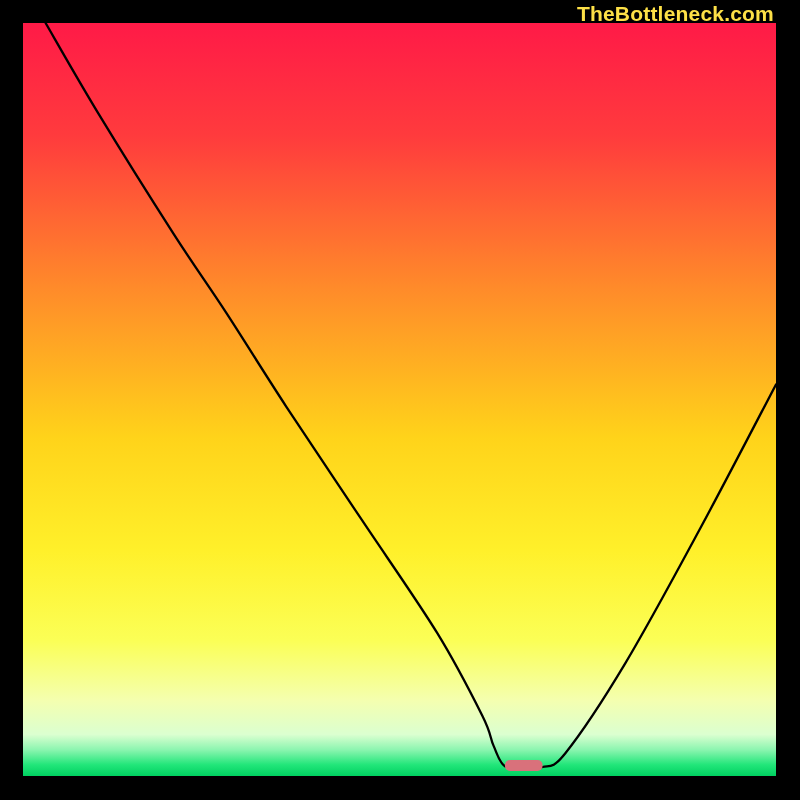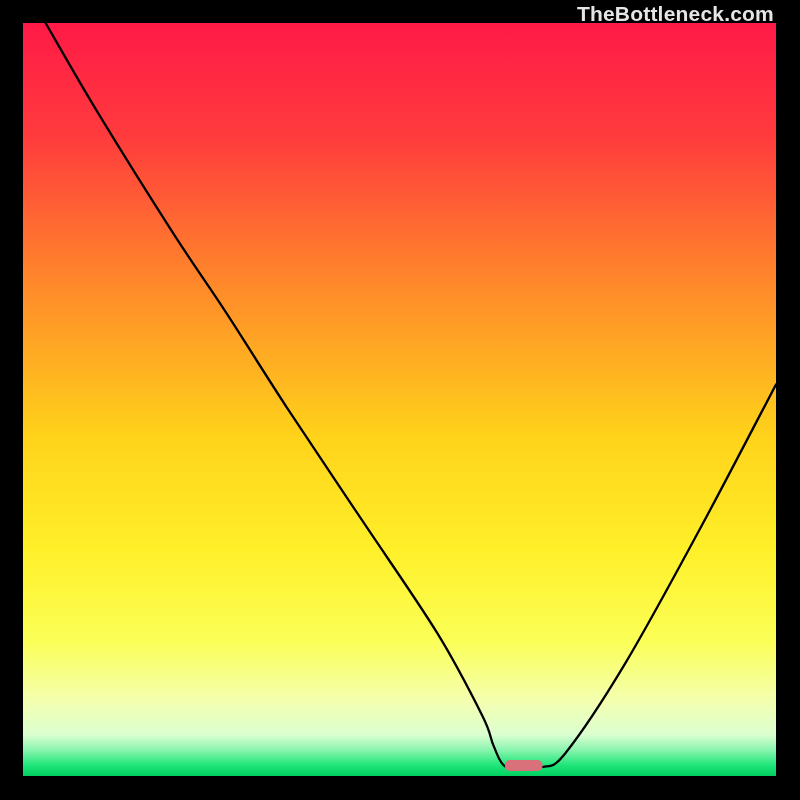--- a/index.html
+++ b/index.html
@@ -25,21 +25,21 @@
     width: 753px;
     height: 753px;
   }
   .watermark {
     position: absolute;
     top: 2px;
     right: 26px;
     font-family: Arial, Helvetica, sans-serif;
     font-size: 21px;
     font-weight: 600;
-    color: #e5e5e5;
+    color: #fde047;
     letter-spacing: 0.2px;
   }
 </style>
 </head>
 <body>
 
 <div class="frame">
   <svg class="plot-area" viewBox="0 0 753 753" preserveAspectRatio="none">
     <defs>
       <linearGradient id="bg-grad" x1="0" y1="0" x2="0" y2="1">

